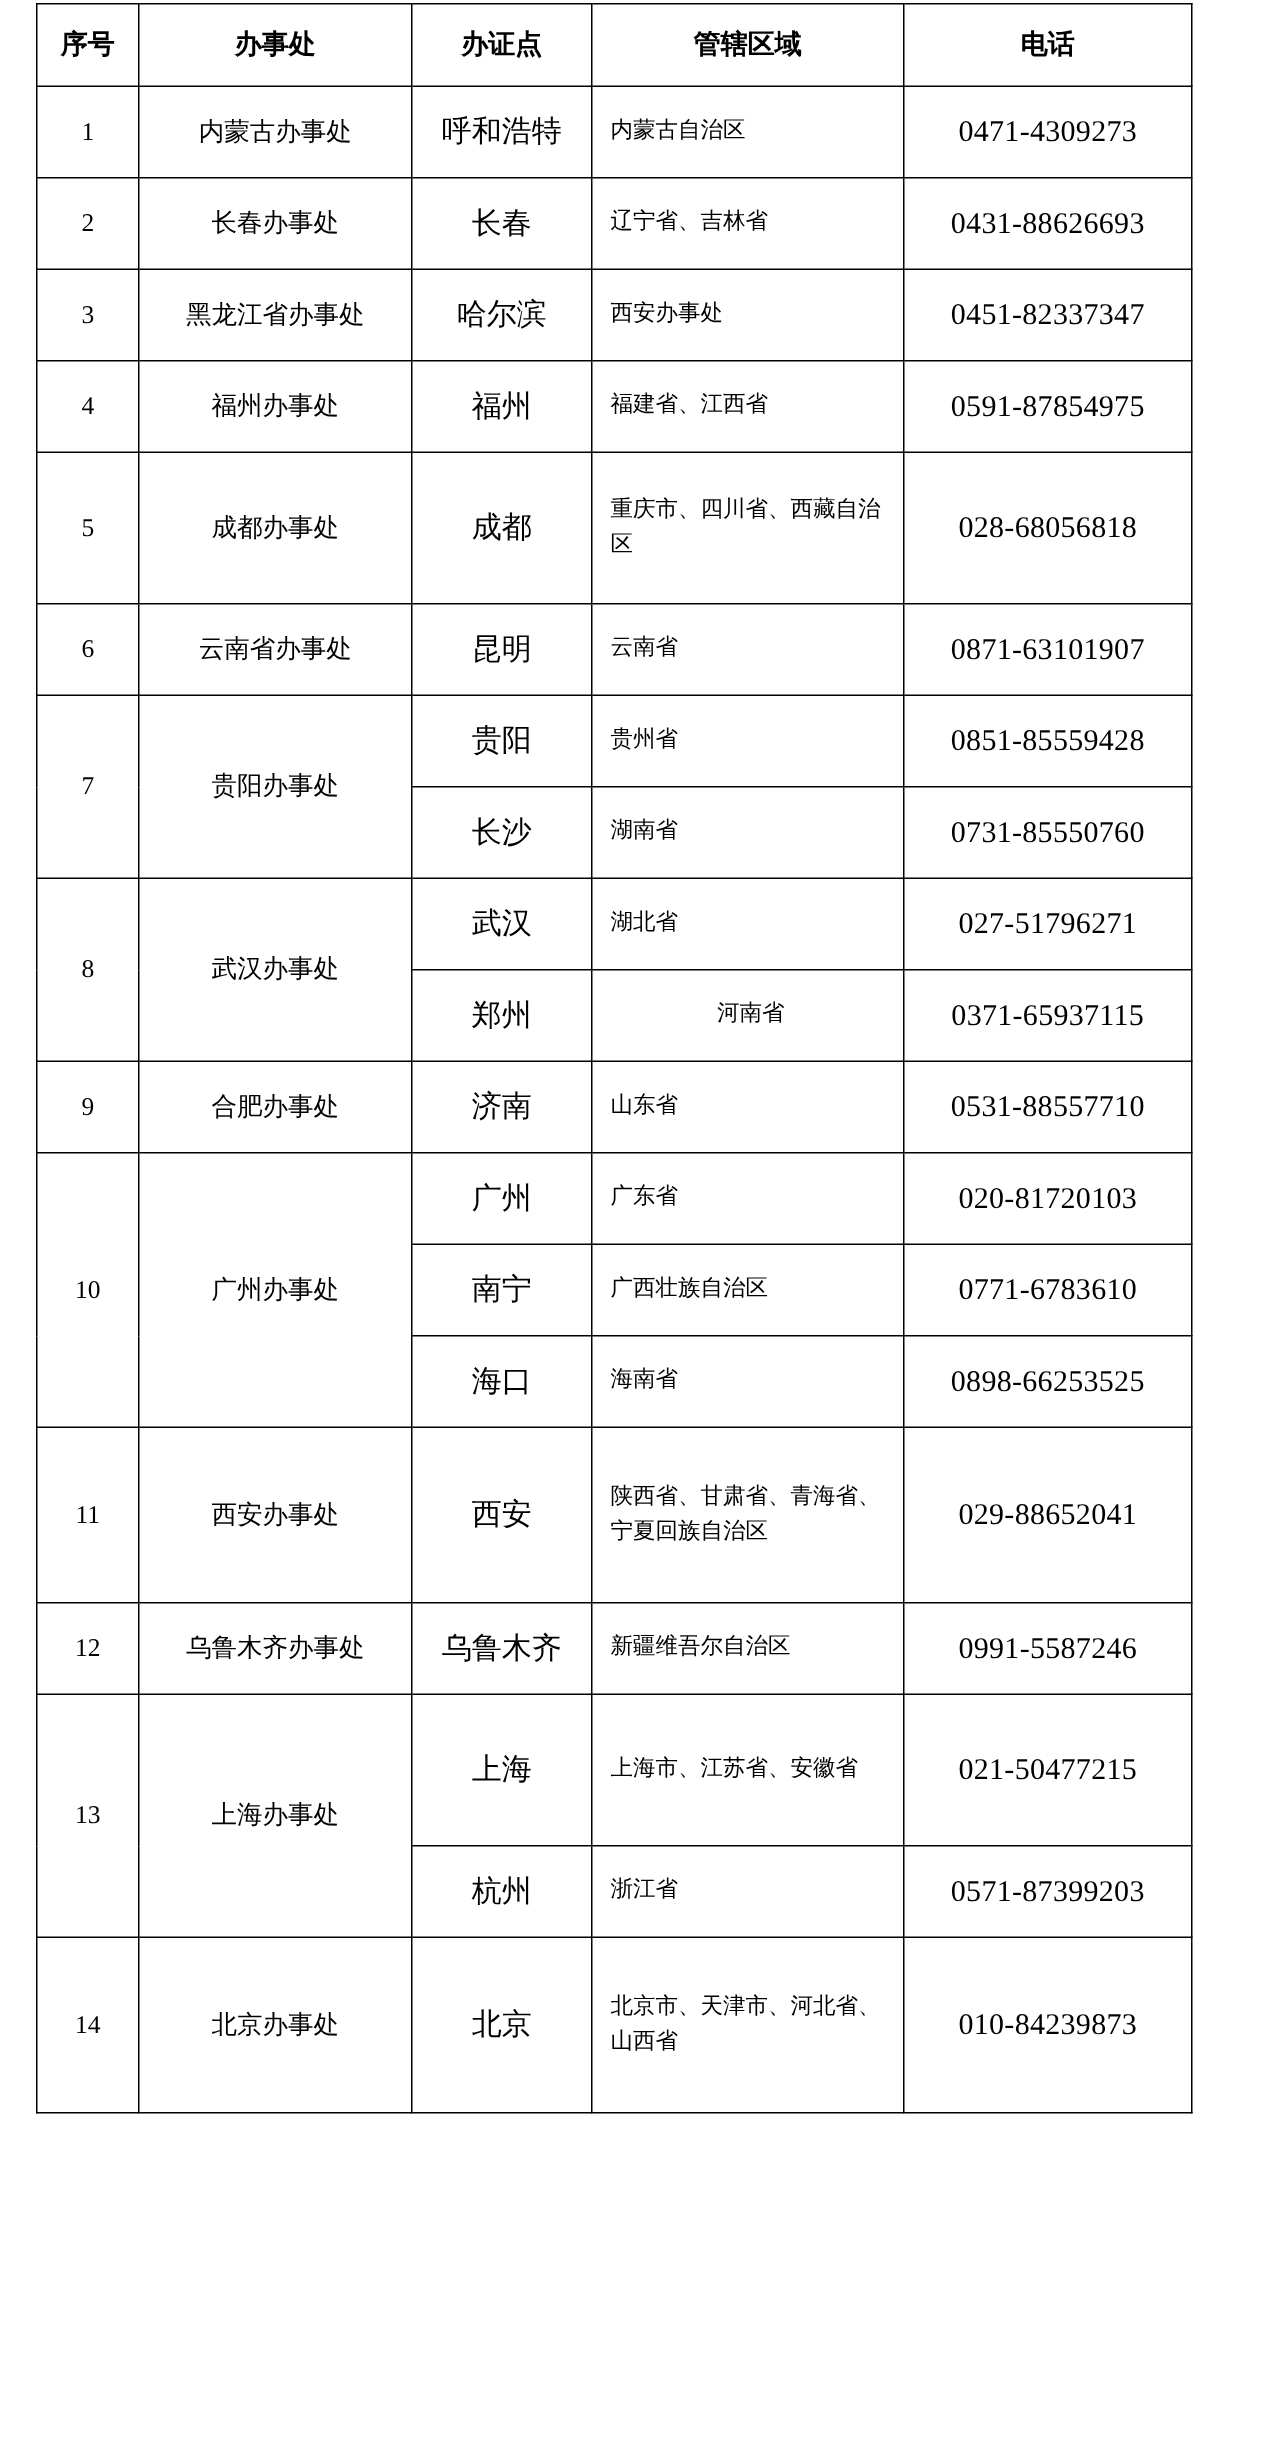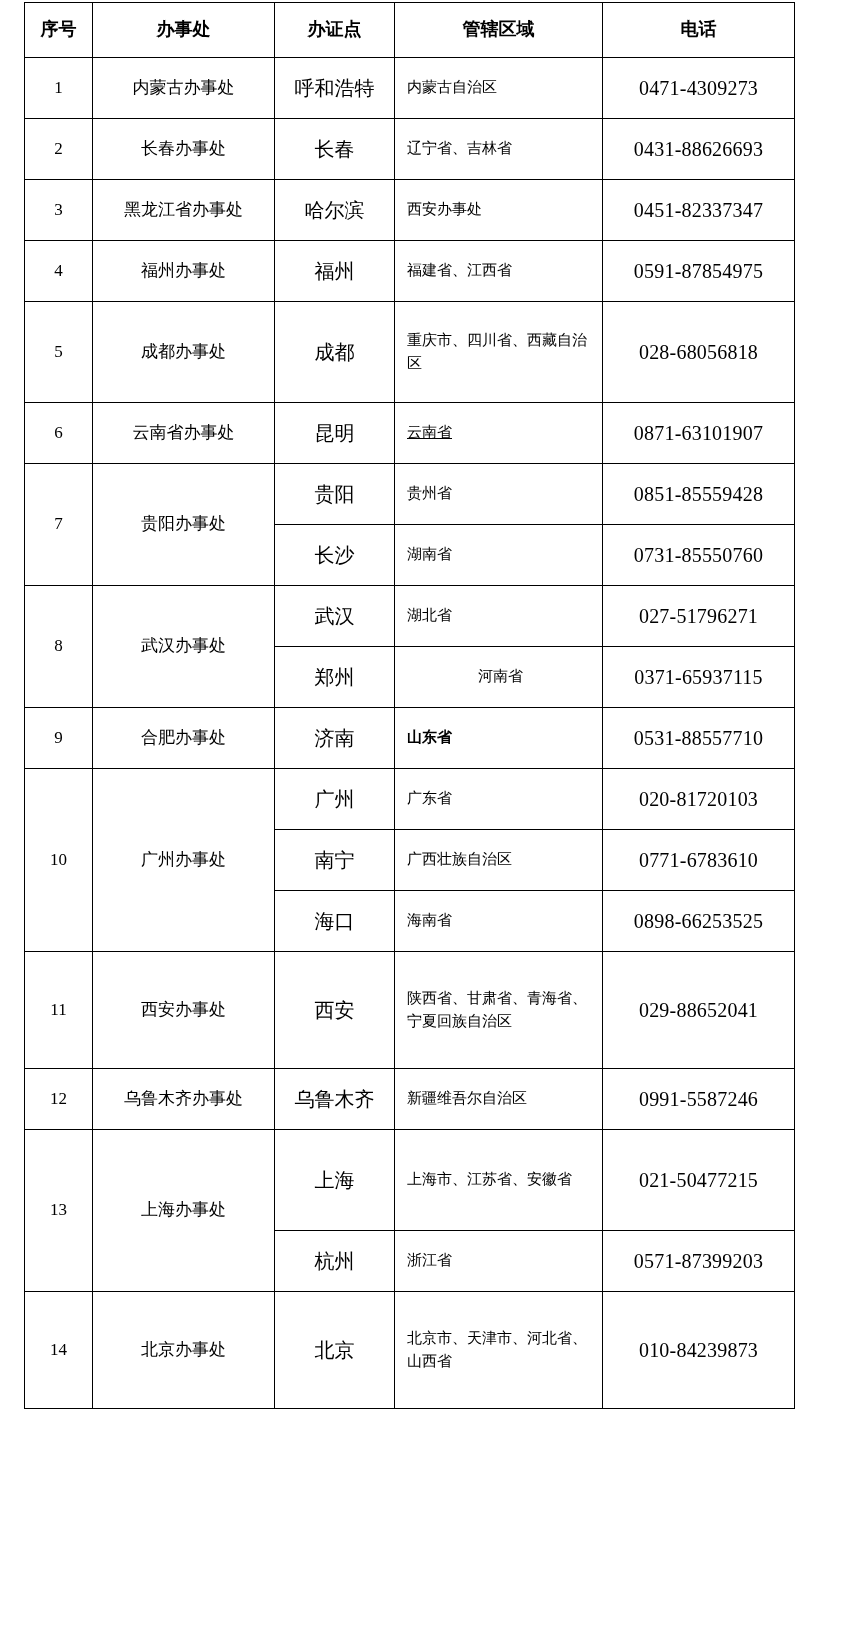--- a/index.html
+++ b/index.html
@@ -112,21 +112,21 @@
           <td class="idx">5</td>
           <td class="off">成都办事处</td>
           <td class="pt">成都</td>
           <td class="area" style="white-space: pre-line;">重庆市、四川省、西藏自治区</td>
           <td class="tel">028-68056818</td>
         </tr>
         <tr class="r-std">
           <td class="idx">6</td>
           <td class="off">云南省办事处</td>
           <td class="pt">昆明</td>
-          <td class="area" style="white-space: pre-line; text-decoration: underline;">云南省</td>
+          <td class="area" style="white-space: pre-line;">云南省</td>
           <td class="tel">0871-63101907</td>
         </tr>
         <tr class="r-std">
           <td class="idx" rowspan="2">7</td>
           <td class="off" rowspan="2">贵阳办事处</td>
           <td class="pt">贵阳</td>
           <td class="area" style="white-space: pre-line;">贵州省</td>
           <td class="tel">0851-85559428</td>
         </tr>
         <tr class="r-std">
@@ -143,21 +143,21 @@
         </tr>
         <tr class="r-std">
           <td class="pt">郑州</td>
           <td class="area" style="white-space: pre-line; text-align: center;">河南省</td>
           <td class="tel">0371-65937115</td>
         </tr>
         <tr class="r-std">
           <td class="idx">9</td>
           <td class="off">合肥办事处</td>
           <td class="pt">济南</td>
-          <td class="area" style="white-space: pre-line; font-weight: bold;">山东省</td>
+          <td class="area" style="white-space: pre-line;">山东省</td>
           <td class="tel">0531-88557710</td>
         </tr>
         <tr class="r-std">
           <td class="idx" rowspan="3">10</td>
           <td class="off" rowspan="3">广州办事处</td>
           <td class="pt">广州</td>
           <td class="area" style="white-space: pre-line;">广东省</td>
           <td class="tel">020-81720103</td>
         </tr>
         <tr class="r-std">

